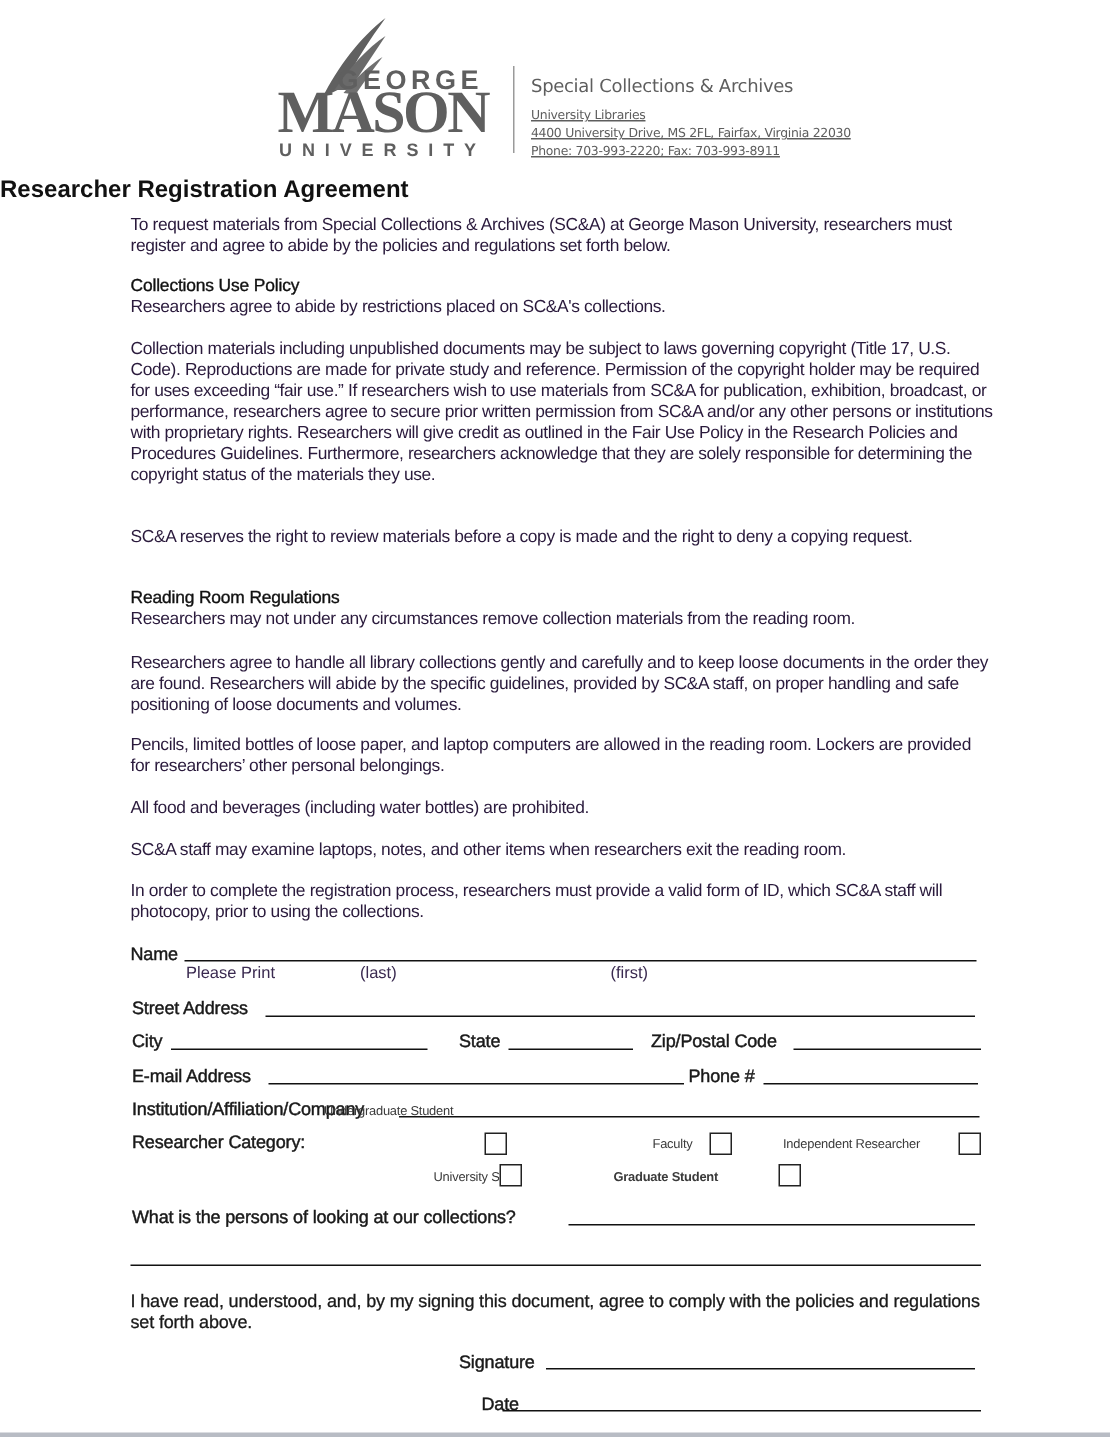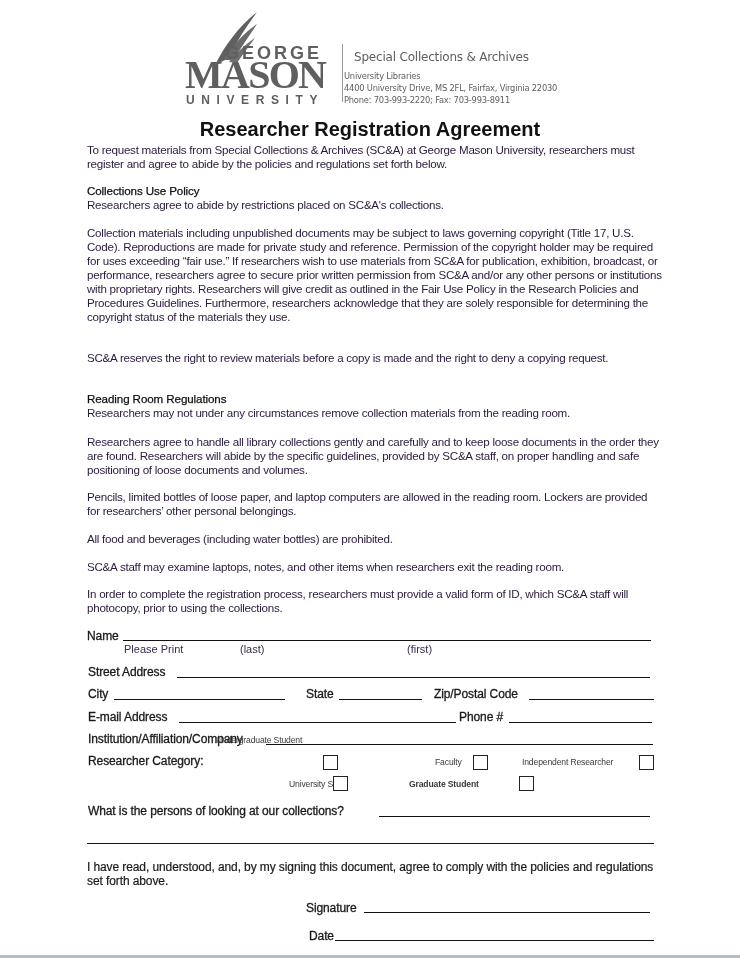--- a/index.html
+++ b/index.html
@@ -4,26 +4,26 @@
 <style>
   html, body { margin: 0; padding: 0; background: #ffffff; }
   body { width: 740px; height: 958px; position: relative; overflow: hidden;
          font-family: "Liberation Sans", sans-serif; color: #1e1530; }
   .abs { position: absolute; }
   
   #logo { left: 185px; top: 10px; width: 145px; height: 95px; }
   #logo-svg { width: 145px; height: 95px; display: block; }
   #divider { left: 342px; top: 44px; width: 1px; height: 58px; background: #9a9a9a; }
   #dept { left: 354px; top: 50px; font-family: "DejaVu Sans", sans-serif; font-size: 12px; color: #5e5e5e; letter-spacing: -0.2px; }
-  .addr { left: 344px; font-family: "DejaVu Sans", sans-serif; font-size: 8.3px; color: #5e5e5e; letter-spacing: -0.2px; }
+  .addr { left: 354px; font-family: "DejaVu Sans", sans-serif; font-size: 8.3px; color: #5e5e5e; letter-spacing: -0.2px; text-decoration: underline; }
   #addr1 { top: 71px; }
   #addr2 { top: 83px; }
   #addr3 { top: 95px; }
   
-  #title { left: 0; width: 740px; top: 118px; text-align: center; font-weight: bold; font-size: 20px; color: #111; }
+  #title { left: 0; width: 740px; top: 118px; font-weight: bold; font-size: 16px; color: #111; }
   
   .p { left: 87px; width: 575px; font-size: 11.6px; line-height: 14px; letter-spacing: -0.25px; color: #2a1a3c; }
   .h { left: 87px; font-size: 11.6px; line-height: 14px; font-weight: normal; color: #111; letter-spacing: -0.1px; -webkit-text-stroke: 0.25px #111; }
   
   .lbl { font-size: 12px; color: #1a1a1a; letter-spacing: -0.1px; -webkit-text-stroke: 0.3px #1a1a1a; }
   .line { height: 0; border-bottom: 1.5px solid #111; }
   .small { font-size: 11px; color: #3a2a50; }
   .tiny { font-size: 8.6px; color: #3a3a3a; letter-spacing: -0.15px; }
   .cb { width: 15px; height: 15px; border: 1.2px solid #222; box-sizing: border-box; background: #fff; cursor: pointer; }
   #bottom-border { left: 0; top: 955px; width: 740px; height: 3px; background: #b8bcc4; }
@@ -107,16 +107,16 @@
 <div class="abs cb" style="left:519px; top:776px;"></div>
 
 <div class="abs lbl" style="left:88px; top:804px;">What is the persons of looking at our collections?</div>
 <div class="abs line" style="left:379px; top:816px; width:271px;"></div>
 <div class="abs line" style="left:87px; top:843px; width:567px;"></div>
 
 <div class="abs lbl" style="left:87px; top:860px; width:568px; line-height:14px; -webkit-text-stroke:0.2px #1a1a1a;">I have read, understood, and, by my signing this document, agree to comply with the policies and regulations set forth above.</div>
 
 <div class="abs lbl" style="left:306px; top:901px;">Signature</div>
 <div class="abs line" style="left:364px; top:912px; width:286px;"></div>
-<div class="abs lbl" style="left:293px; top:929px;padding-left:16px;">Date</div>
+<div class="abs lbl" style="left:305px; top:929px;padding-left:16px;">Date</div>
 <div class="abs line" style="left:335px; top:940px; width:319px;"></div>
 
 <div id="bottom-border" class="abs"></div>
 
 </body></html>

